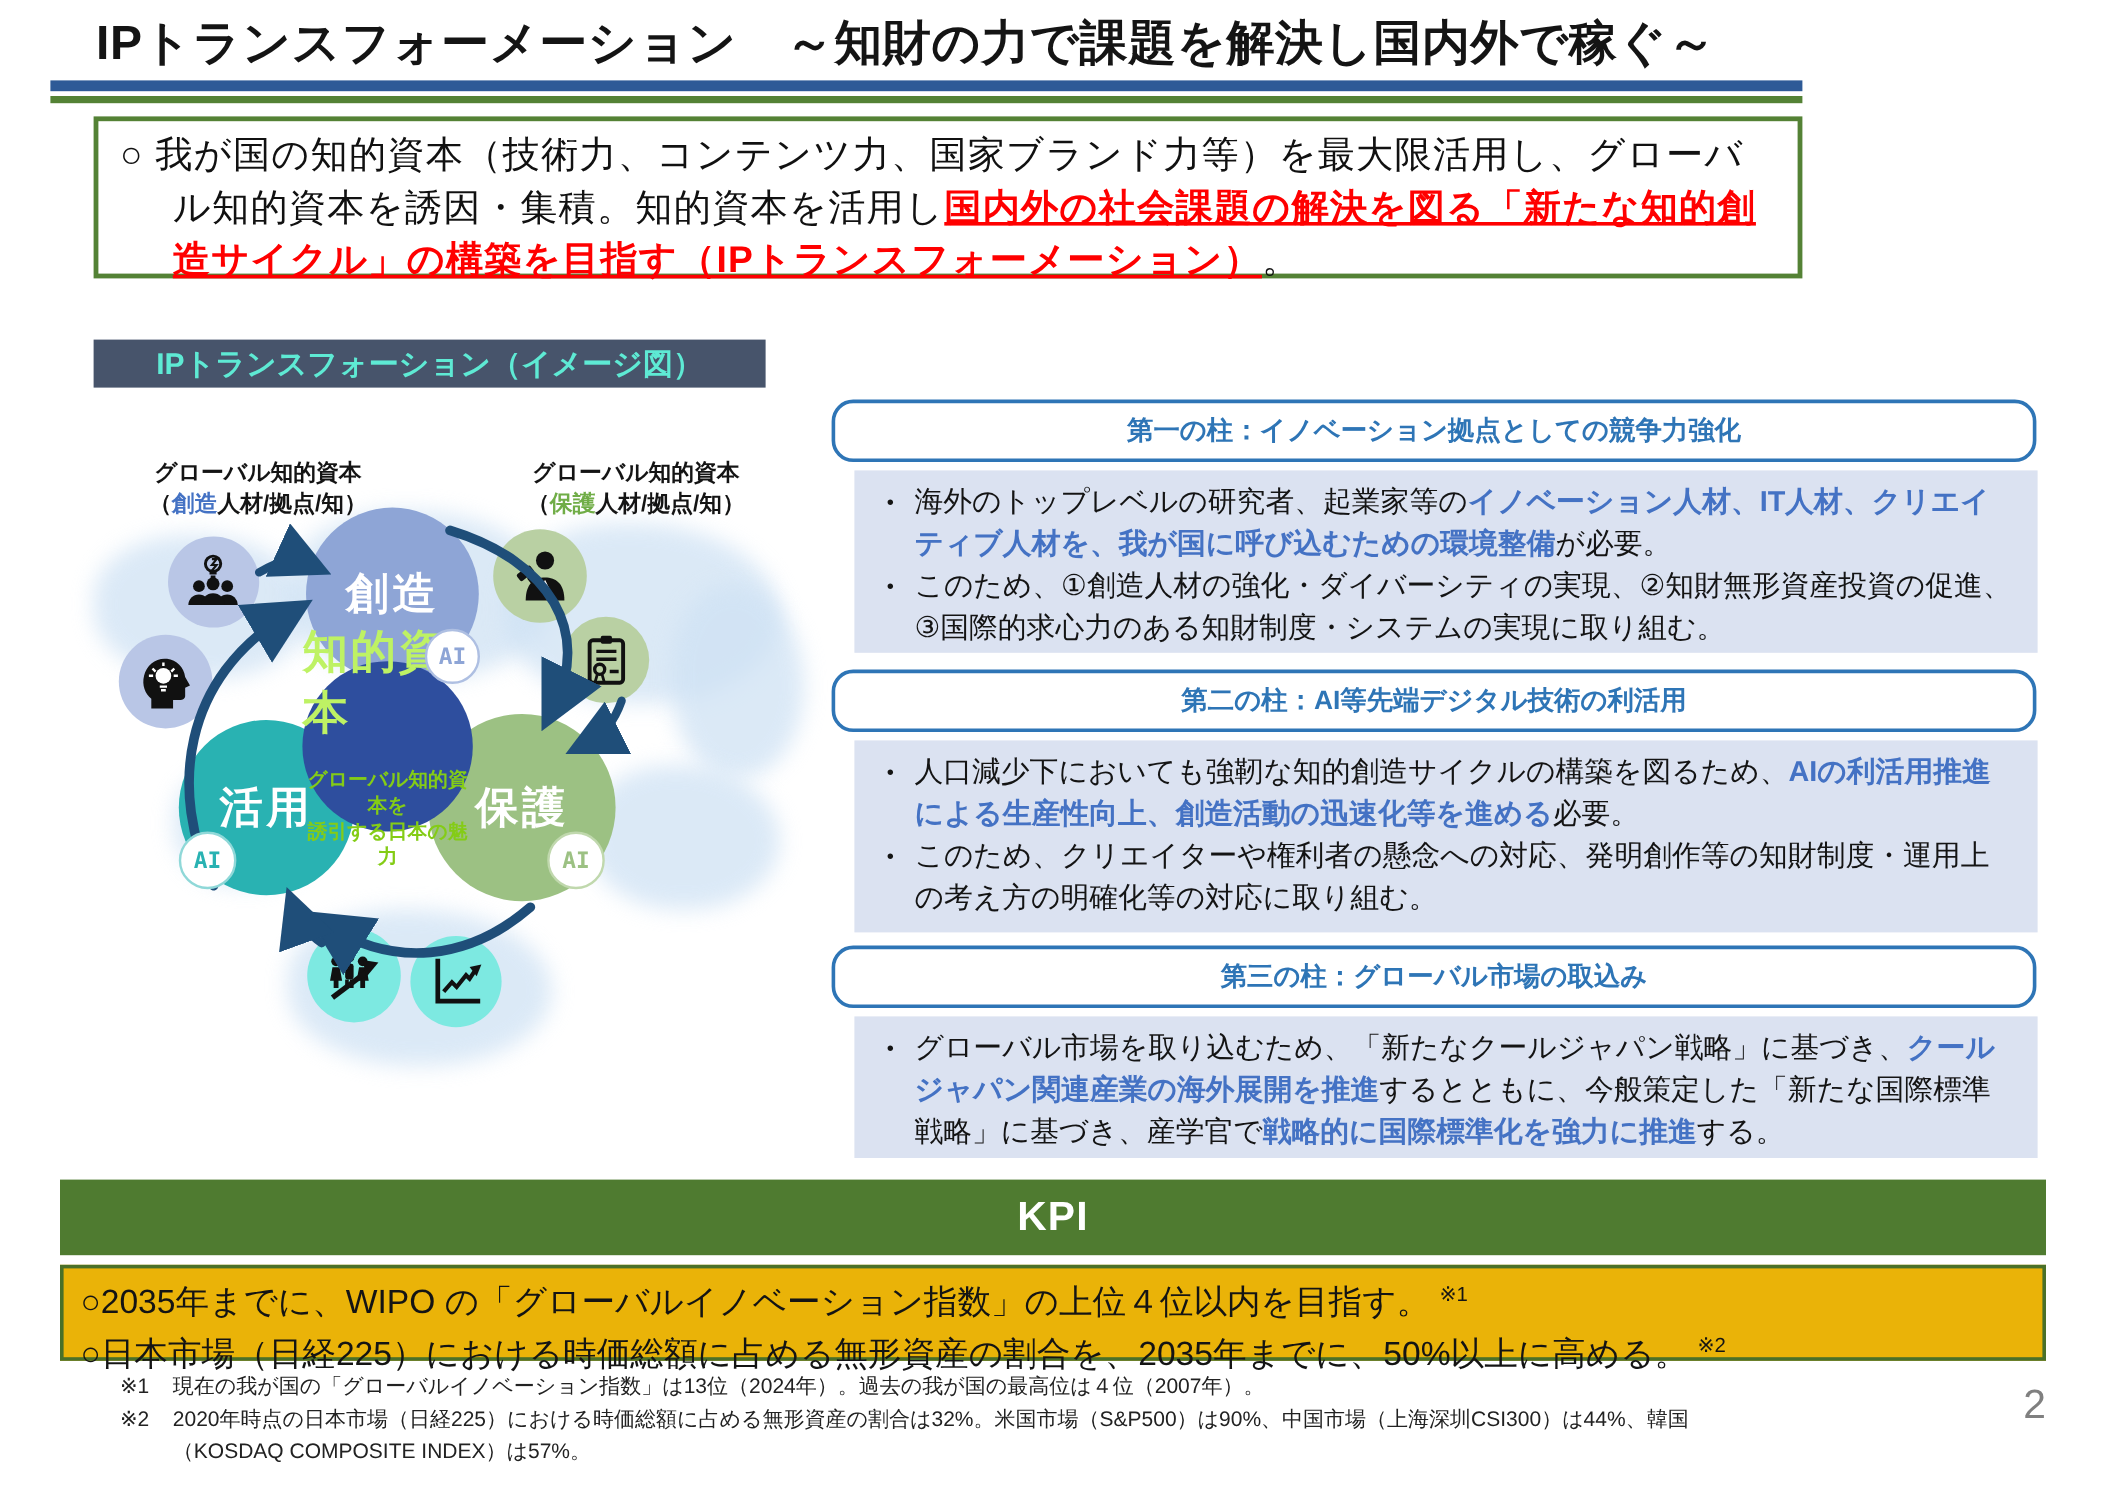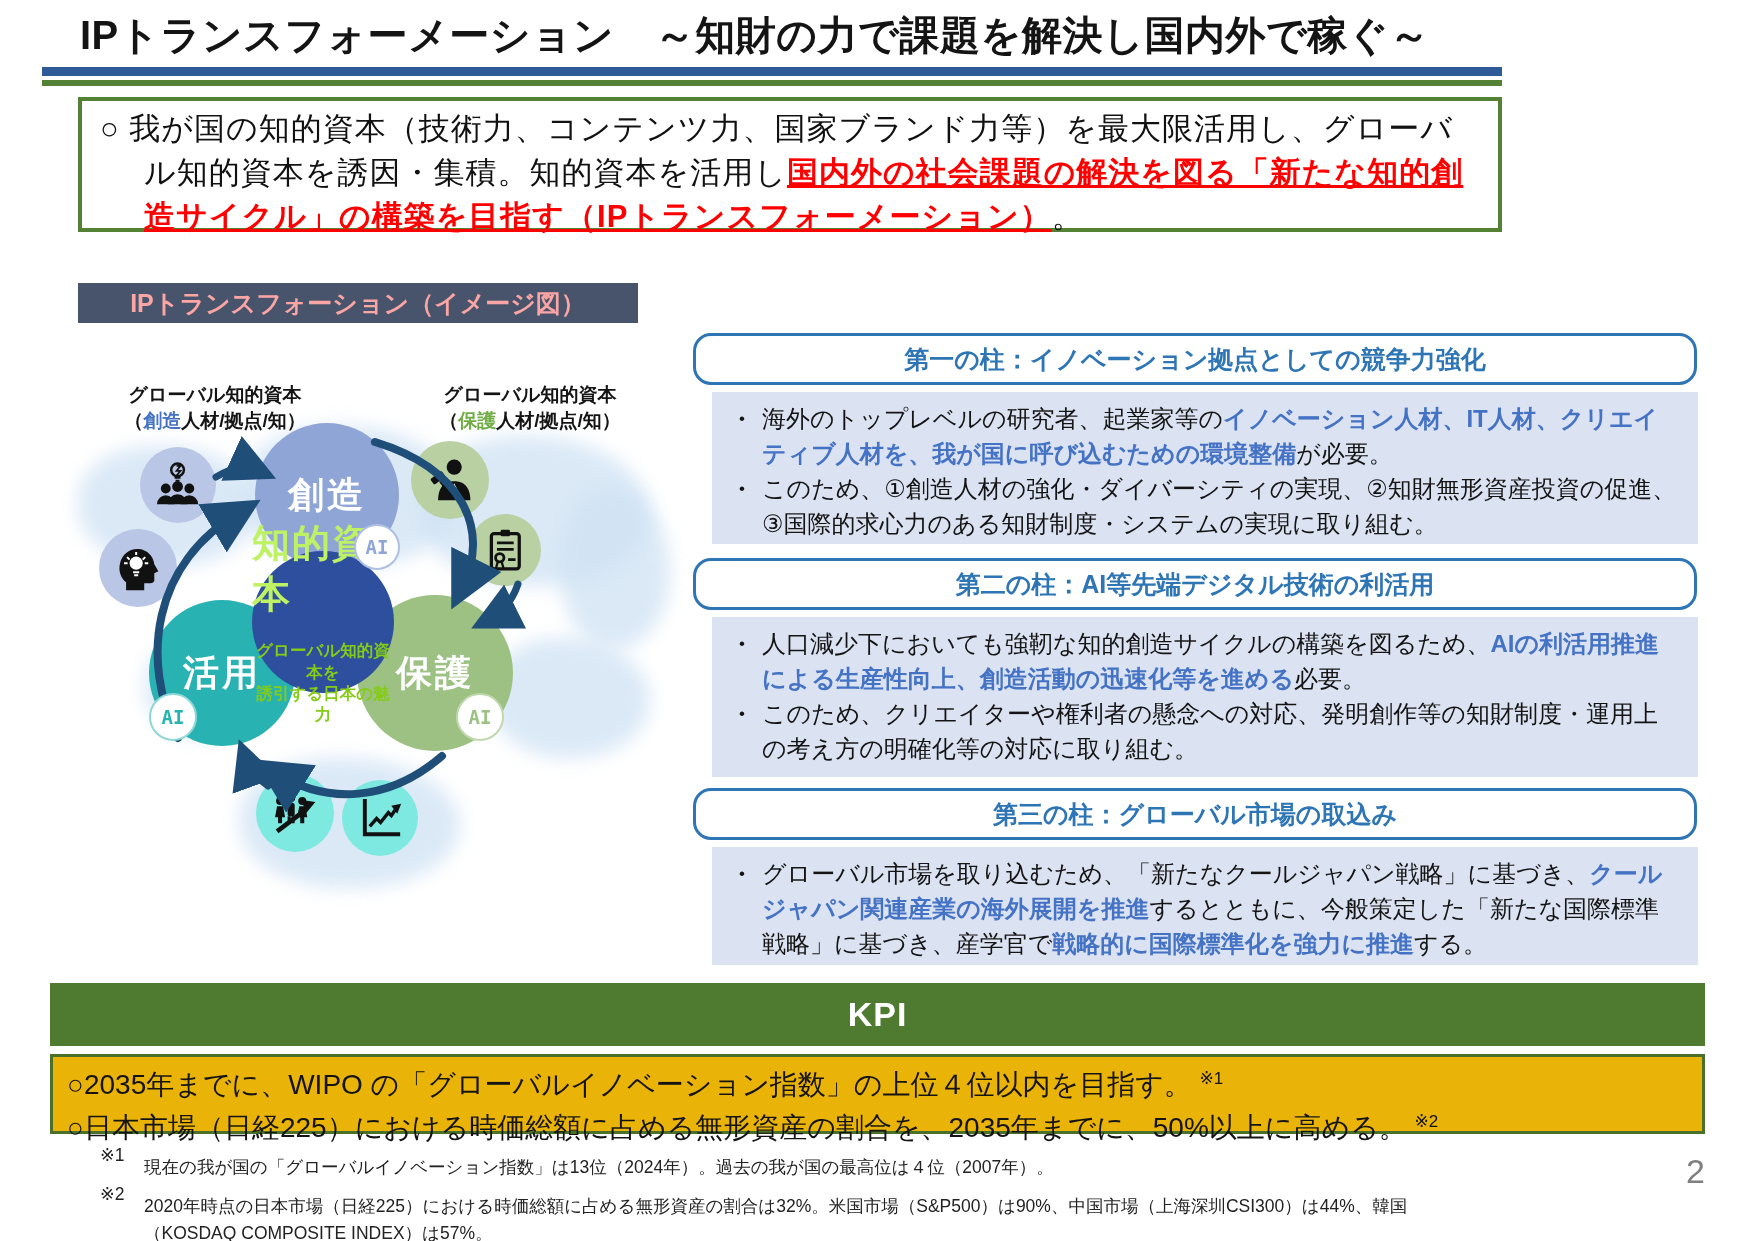--- a/index.html
+++ b/index.html
@@ -13,57 +13,57 @@
   .rule-green{position:absolute;left:42px;top:80px;width:1460px;height:6px;background:#548235;}
   
   .summary-box{position:absolute;left:78px;top:97px;width:1424px;height:135px;box-sizing:border-box;
     border:4px solid #548235;background:#fff;padding:6px 16px 6px 18px;}
   .summary-text{font-size:31px;line-height:44px;letter-spacing:1px;padding-left:44px;text-indent:-44px;}
   .c-red{color:#ff0000;font-weight:bold;text-decoration:underline;}
   .c-blue{color:#4472c4;font-weight:bold;}
   .c-teal{color:#29b2b2;}
   .c-green{color:#70ad47;}
   
-  .panel-header{position:absolute;background:#47546b;color:#fca5a5;font-weight:bold;font-size:25px;
+  .panel-header{position:absolute;background:#47546b;color:#5eead4;font-weight:bold;font-size:25px;
     display:flex;align-items:center;justify-content:center;}
   .panel-header.left{left:78px;top:283px;width:560px;height:40px;}
   .panel-header.right{left:885px;top:283px;width:548px;height:40px;}
   
   .diagram{position:absolute;left:90px;top:338px;width:585px;height:570px;}
   .blob{position:absolute;background:#cfe2f4;opacity:.75;filter:blur(9px);border-radius:45% 55% 50% 50%;z-index:0;}
   .arrows{position:absolute;left:0;top:0;z-index:4;}
   .circle{position:absolute;border-radius:50%;display:flex;flex-direction:column;align-items:center;justify-content:center;z-index:2;}
   .circle.small{z-index:3;}
   .circle-label{color:#fff;font-weight:bold;font-size:36px;letter-spacing:3px;}
   .center-title{color:#bef264;font-weight:bold;font-size:38px;letter-spacing:2px;}
   .center-sub{color:#84cc16;font-weight:bold;font-size:16.5px;line-height:1.3;text-align:center;white-space:pre-line;margin-top:20px;}
   .ai{position:absolute;background:#fff;border-radius:50%;display:flex;align-items:center;justify-content:center;
     font-family:"DejaVu Sans Mono","Liberation Mono",monospace;font-weight:bold;font-size:19px;z-index:5;box-sizing:border-box;}
   .dlabel{position:absolute;font-size:19px;font-weight:bold;line-height:1.35;text-align:center;color:#141414;z-index:6;}
   .icon-box{width:62%;height:62%;}
   
   .pillar-title{position:absolute;left:693px;width:1004px;height:52px;box-sizing:border-box;background:#fff;
-    border:3.5px solid #2e75b6;border-radius:18px;color:#2e75b6;font-weight:bold;font-size:25px;
+    border:3.5px solid #2e75b6;border-radius:18px;color:#2e75b6;font-weight:bold;font-size:22px;
     display:flex;align-items:center;justify-content:center;z-index:2;}
   .pillar-body{position:absolute;left:712px;width:986px;box-sizing:border-box;background:#dbe2f1;
     padding:9px 18px 9px 10px;font-size:24px;line-height:35px;color:#141414;}
   .bullet-row{display:flex;}
   .bullet-mark{flex:none;width:40px;text-align:center;font-size:17px;}
   .bullet-text{flex:1;}
   
   .kpi-banner{position:absolute;left:50px;top:983px;width:1655px;height:63px;background:#4f7b30;
     color:#fff;font-weight:bold;font-size:34px;letter-spacing:1px;display:flex;align-items:center;justify-content:center;}
   .kpi-box{position:absolute;left:50px;top:1054px;width:1655px;height:80px;box-sizing:border-box;
     border:3px solid #4a7029;background:#eab308;padding:3px 14px;font-size:28px;line-height:37px;color:#141414;}
   .kpi-ref{font-size:17px;vertical-align:super;}
   
   .footnotes{position:absolute;left:100px;top:1142px;width:1540px;font-size:17.5px;line-height:1.55;color:#222;}
   .fn-row{display:flex;}
   .fn-mark{flex:none;width:44px;}
-  .fn-text{flex:1;white-space:pre-line;margin-top:12px;}
+  .fn-text{flex:1;white-space:pre-line;}
   .page-num{position:absolute;left:1686px;top:1152px;font-size:34px;color:#808080;}
 </style>
 </head>
 <body>
 
 <div class="slide">
 
   <div class="title">IPトランスフォーメーション　～知財の力で課題を解決し国内外で稼ぐ～</div>
   <div class="rule-blue"></div>
   <div class="rule-green"></div>

